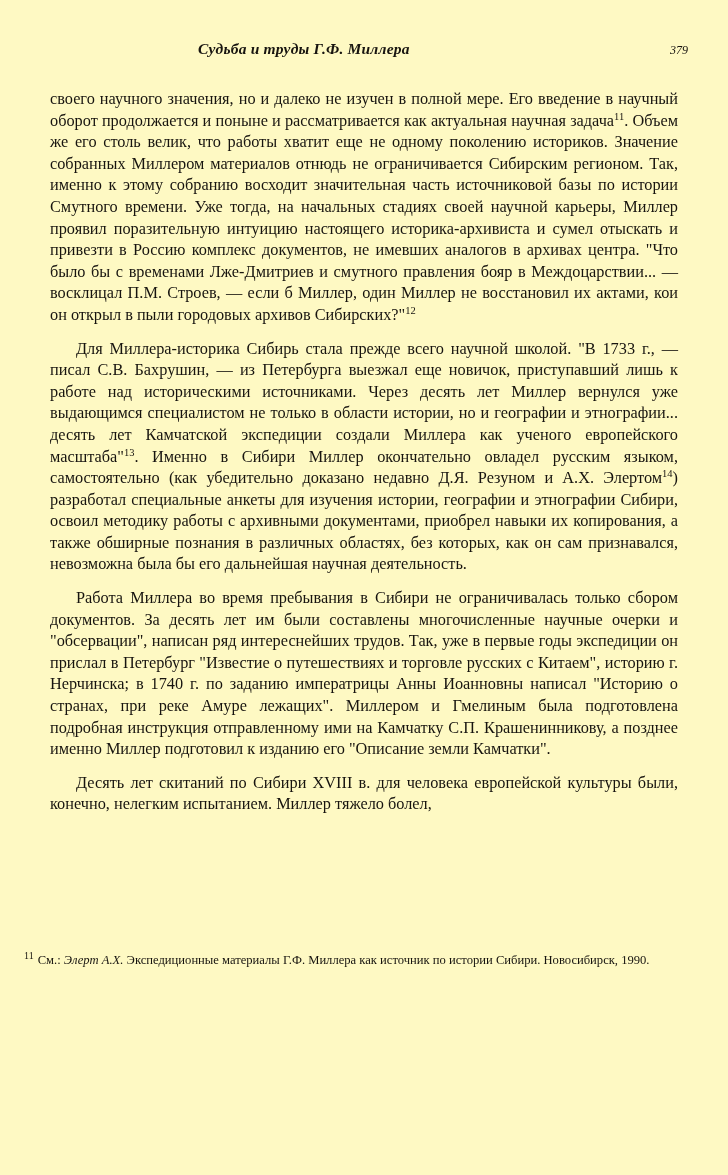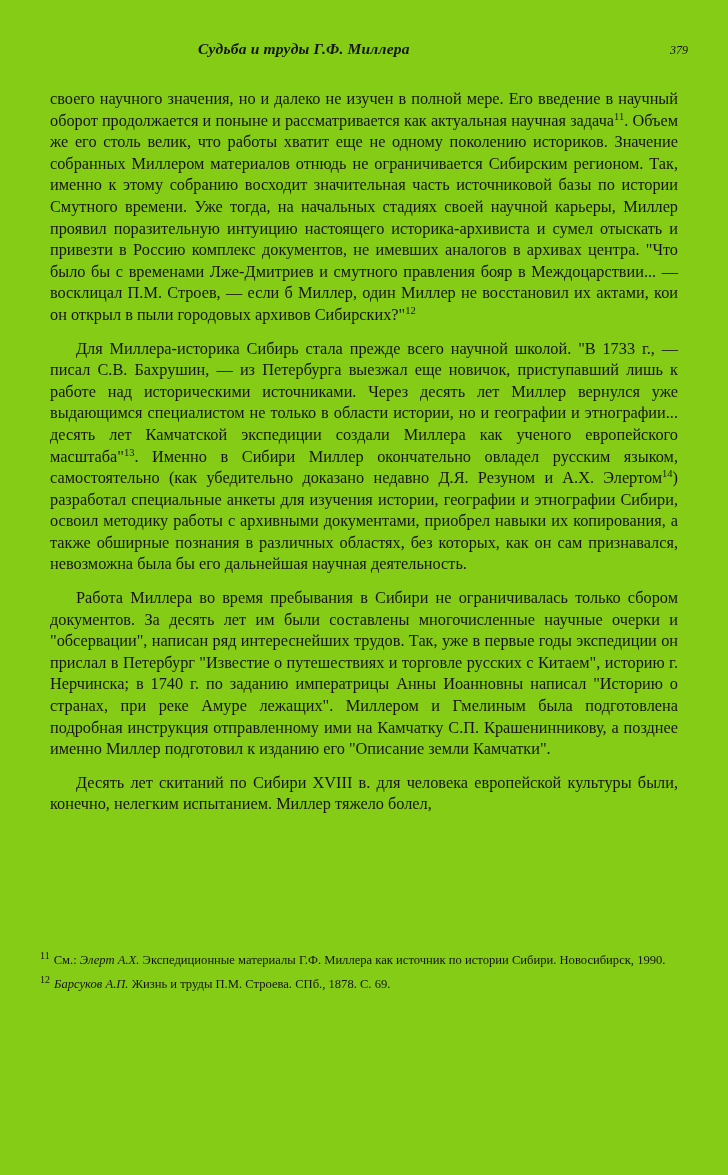--- a/index.html
+++ b/index.html
@@ -11,21 +11,21 @@
     height: 1175px;
     background: #ffffff;
     font-family: "Liberation Serif", "DejaVu Serif", serif;
     color: #17140f;
     overflow: hidden;
   }
   .page {
     position: relative;
     width: 728px;
     height: 1175px;
-    background: #84cc16;
+    background: #fef9c3;
     box-sizing: border-box;
     padding: 0;
   }
   .content {
     position: absolute;
     left: 38px;
     top: 40px;
     width: 652px;
   }
   .running-head {
@@ -62,21 +62,21 @@
   .body-text p.noindent {
     text-indent: 0;
   }
   sup {
     font-size: 10.5px;
     vertical-align: super;
     line-height: 0;
   }
   .footnotes {
     position: absolute;
-    left: 40px;
+    left: 24px;
     top: 948px;
     width: 652px;
     border-top: 0;
   }
   .footnote {
     font-size: 12.6px;
     line-height: 16.4px;
     text-align: justify;
     margin-bottom: 3px;
     padding-left: 18px;
@@ -107,16 +107,15 @@
         <p class="noindent"><span>своего научного значения, но и далеко не изучен в полной мере. Его введение в научный оборот продолжается и поныне и рассматривается как актуальная научная задача</span><sup>11</sup><span>. Объем же его столь велик, что работы хватит еще не одному поколению историков. Значение собранных Миллером материалов отнюдь не ограничивается Сибирским регионом. Так, именно к этому собранию восходит значительная часть источниковой базы по истории Смутного времени. Уже тогда, на начальных стадиях своей научной карьеры, Миллер проявил поразительную интуицию настоящего историка-архивиста и сумел отыскать и привезти в Россию комплекс документов, не имевших аналогов в архивах центра. "Что было бы с временами Лже-Дмитриев и смутного правления бояр в Междоцарствии... — восклицал П.М. Строев, — если б Миллер, один Миллер не восстановил их актами, кои он открыл в пыли городовых архивов Сибирских?"</span><sup>12</sup></p>
         <p><span>Для Миллера-историка Сибирь стала прежде всего научной школой. "В 1733 г., — писал С.В. Бахрушин, — из Петербурга выезжал еще новичок, приступавший лишь к работе над историческими источниками. Через десять лет Миллер вернулся уже выдающимся специалистом не только в области истории, но и географии и этнографии... десять лет Камчатской экспедиции создали Миллера как ученого европейского масштаба"</span><sup>13</sup><span>. Именно в Сибири Миллер окончательно овладел русским языком, самостоятельно (как убедительно доказано недавно Д.Я. Резуном и А.Х. Элертом</span><sup>14</sup><span>) разработал специальные анкеты для изучения истории, географии и этнографии Сибири, освоил методику работы с архивными документами, приобрел навыки их копирования, а также обширные познания в различных областях, без которых, как он сам признавался, невозможна была бы его дальнейшая научная деятельность.</span></p>
         <p><span>Работа Миллера во время пребывания в Сибири не ограничивалась только сбором документов. За десять лет им были составлены многочисленные научные очерки и "обсервации", написан ряд интереснейших трудов. Так, уже в первые годы экспедиции он прислал в Петербург "Известие о путешествиях и торговле русских с Китаем", историю г. Нерчинска; в 1740 г. по заданию императрицы Анны Иоанновны написал "Историю о странах, при реке Амуре лежащих". Миллером и Гмелиным была подготовлена подробная инструкция отправленному ими на Камчатку С.П. Крашенинникову, а позднее именно Миллер подготовил к изданию его "Описание земли Камчатки".</span></p>
         <p><span>Десять лет скитаний по Сибири XVIII в. для человека европейской культуры были, конечно, нелегким испытанием. Миллер тяжело болел,</span></p>
       </div>
 
   </div>
 
   <div class="footnotes" id="footnotes">
       <div class="footnote"><span class="fn-num">11</span><span>См.: </span><span class="it">Элерт А.Х.</span><span> Экспедиционные материалы Г.Ф. Миллера как источник по истории Сибири. Новосибирск, 1990.</span></div>
-      <div class="footnote"><span class="fn-num">12</span><span class="it">Барсуков А.П.</span><span> Жизнь и труды П.М. Строева. СПб., 1878. С. 69.</span></div>
     </div>
 
 </div>
 
 </body></html>

